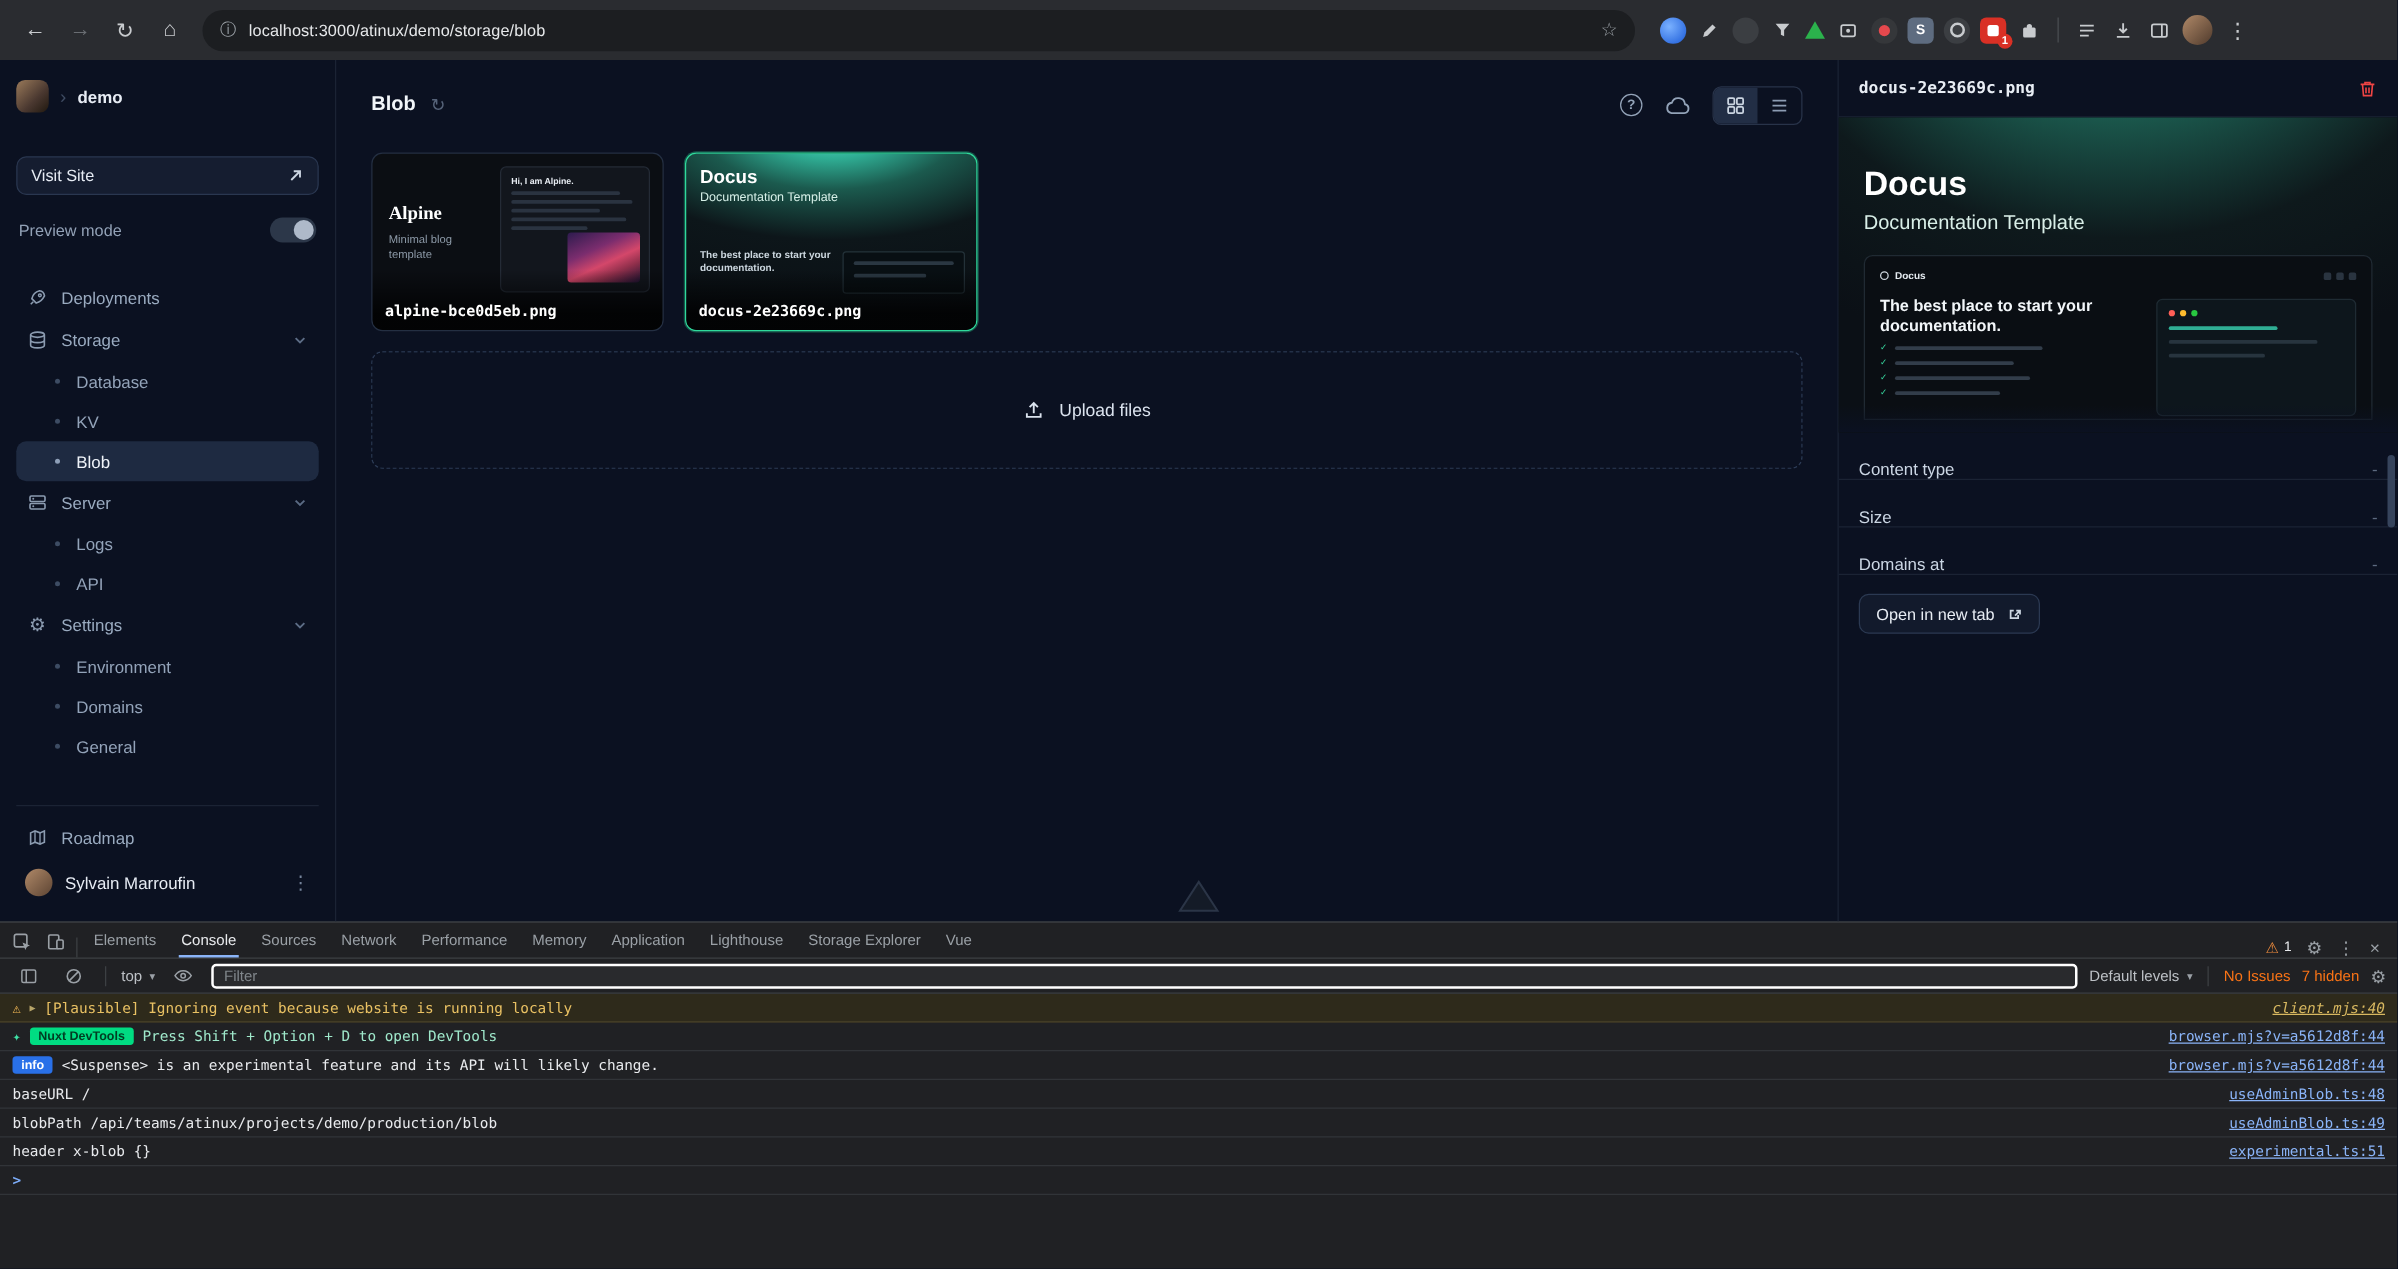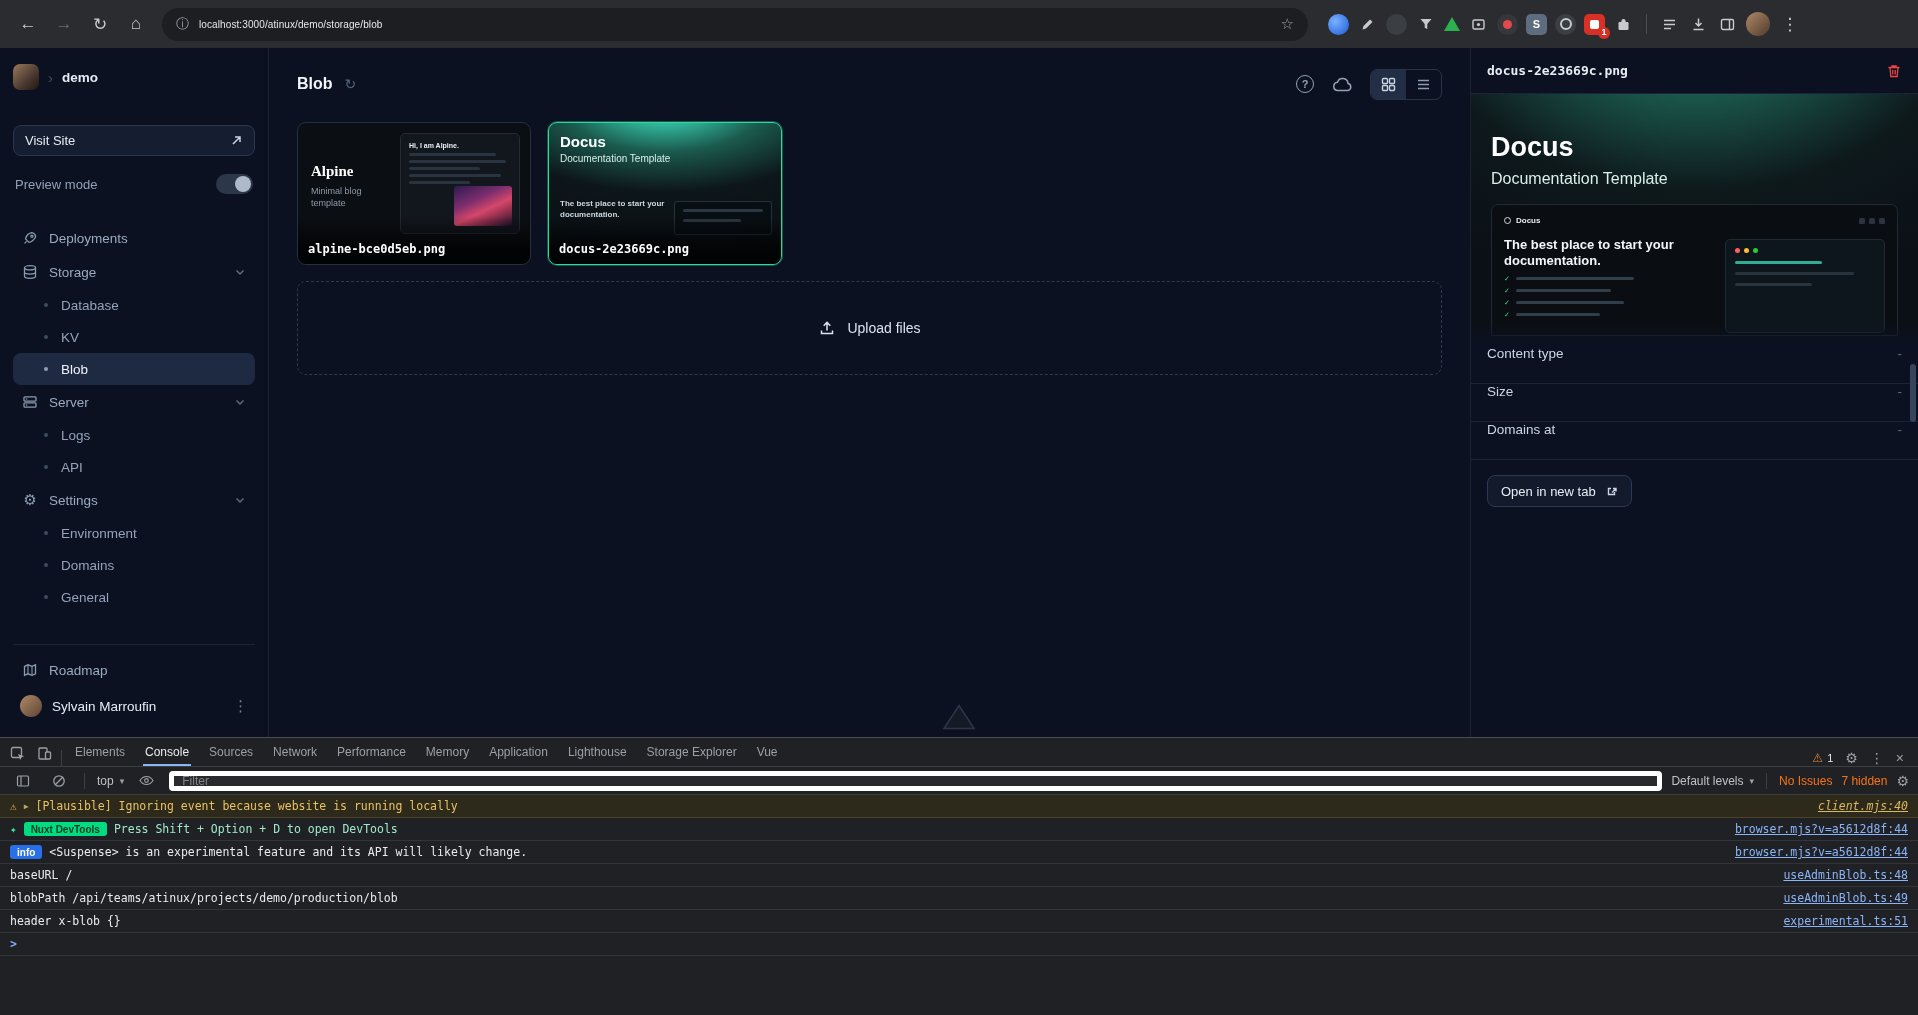--- a/index.html
+++ b/index.html
@@ -6,21 +6,21 @@
   html,body { width:1918px; height:1015px; overflow:hidden; }
   body { font-family:"Liberation Sans",sans-serif; background:#0b1121; }
   #root { width:1918px; height:1015px; display:flex; flex-direction:column; }
 
   
   .chrome { height:48px; flex:none; background:#2a2c30; display:flex; align-items:center; padding:0 12px; gap:4px; }
   .cicon { width:32px; height:32px; flex:none; display:flex; align-items:center; justify-content:center; border-radius:50%; color:#c8cbce; font-size:17px; }
   .cicon.dim { color:#696d72; }
   .urlbar { height:33px; width:1146px; flex:none; background:#1c1e21; border-radius:17px; display:flex; align-items:center; padding:0 14px; gap:10px; margin:0 6px; }
   .urlbar .ibadge { color:#9aa0a6; font-size:13px; }
-  .url { color:#e6e8ea; font-size:10px; letter-spacing:.1px; }
+  .url { color:#e6e8ea; font-size:13px; letter-spacing:.1px; }
   .urlbar .star { margin-left:auto; color:#9aa0a6; font-size:15px; }
   .ext-row { display:flex; align-items:center; gap:8px; margin-left:10px; }
   .ext { width:21px; height:21px; flex:none; border-radius:50%; display:flex; align-items:center; justify-content:center; position:relative; }
   .e-blue { background:radial-gradient(circle at 35% 35%, #7ab1ff, #1a5ad7); }
   .e-dark { background:#3b3e42; }
   .e-tri { width:0; height:0; border-radius:0; border-left:8px solid transparent; border-right:8px solid transparent; border-bottom:14px solid #2bb24c; }
   .e-reddot { background:#35373a; }
   .e-reddot::after { content:""; width:9px; height:9px; border-radius:50%; background:#e5484d; }
   .e-s { border-radius:5px; background:#5e6c80; color:#fff; font-size:11px; font-weight:700; }
   .e-w { background:#3b3e42; }
@@ -109,42 +109,42 @@
   .shot-left { width:205px; }
   .shot-heading { color:#f2f6f9; font-size:13px; font-weight:800; line-height:1.25; }
   .check-row { display:flex; align-items:center; gap:6px; margin-top:5px; }
   .check-glyph { color:#38d9a0; font-size:7px; line-height:1; }
   .check-bar { height:3px; background:#323d4a; border-radius:2px; }
   .shot-code { flex:1; height:94px; background:#0d161c; border:1px solid #1f2b33; border-radius:5px; padding:8px 9px; margin-top:2px; }
   .code-dots { display:flex; gap:4px; }
   .code-dots i { width:5px; height:5px; border-radius:50%; }
   .code-line { height:3px; border-radius:2px; background:#27343e; margin-top:8px; }
   .code-line.teal { background:#2fae94; width:62%; }
-  .field-row { height:38px; flex:none; display:flex; align-items:flex-start; padding:0 16px; border-bottom:1px solid #1b2334; }
+  .field-row { height:38px; flex:none; display:flex; align-items:flex-end; padding:0 16px; border-bottom:1px solid #1b2334; }
   .field-label { color:#cbd6e4; font-size:13.5px; }
   .field-value { margin-left:auto; color:#5d6b80; font-size:13.5px; }
   .open-btn { margin:15px 16px; align-self:flex-start; display:flex; align-items:center; gap:9px; height:32px; padding:0 13px; background:#121a2c; border:1px solid #2b3952; border-radius:8px; color:#e8edf4; font-size:13px; font-family:inherit; cursor:pointer; }
   .scroll-thumb { position:absolute; right:2px; top:316px; width:6px; height:58px; border-radius:3px; background:#36445c; }
 
   
   .devtools { height:278px; flex:none; background:#202124; border-top:1px solid #494c50; display:flex; flex-direction:column; }
   .dt-tabs { height:29px; flex:none; display:flex; align-items:flex-end; border-bottom:1px solid #3c4043; padding:0 4px; }
   .dt-icon { width:27px; height:26px; display:flex; align-items:center; justify-content:center; flex:none; cursor:pointer; color:#9aa0a6; }
   .dt-sepv { width:1px; height:16px; background:#3c4043; margin:0 3px; flex:none; }
   .dt-tab { padding:0 10px; height:29px; display:flex; align-items:center; font-size:12px; color:#9aa0a6; position:relative; cursor:pointer; white-space:nowrap; }
   .dt-tab.active { color:#e8eaed; }
   .dt-tab.active::after { content:""; position:absolute; left:8px; right:8px; bottom:0; height:2px; background:#8ab4f8; }
   .dt-tab-right { margin-left:auto; display:flex; align-items:center; gap:12px; padding-right:10px; }
   .warn-badge { display:flex; align-items:center; gap:4px; font-size:11px; color:#e8eaed; cursor:pointer; }
   .warn-tri { color:#e8883c; font-size:12px; }
   .dt-glyph { color:#9aa0a6; font-size:14px; cursor:pointer; }
   .dt-toolbar { height:28px; flex:none; display:flex; align-items:center; gap:9px; border-bottom:1px solid #3c4043; padding:0 9px; font-size:12px; color:#bdc1c6; }
   .dt-dd { display:flex; align-items:center; gap:6px; cursor:pointer; }
   .dt-caret { font-size:9px; color:#9aa0a6; }
-  .dt-filter { flex:1; height:20px; background:#292a2d; border:5px solid #ffffff; border-radius:4px; color:#e8eaed; padding:0 8px; font-family:"Liberation Sans",sans-serif; font-size:12px; outline:none; }
+  .dt-filter { flex:1; height:20px; background:#292a2d; border:2px solid #ffffff; border-radius:4px; color:#e8eaed; padding:0 8px; font-family:"Liberation Sans",sans-serif; font-size:12px; outline:none; }
   .dt-filter::placeholder { color:#80868b; }
   .dt-label { color:#f97316; white-space:nowrap; }
   .dt-console { flex:1; min-height:0; font-family:"DejaVu Sans Mono",monospace; font-size:11.5px; display:flex; flex-direction:column; overflow:hidden; }
   .crow { min-height:23px; display:flex; align-items:center; gap:7px; padding:0 10px 0 10px; border-bottom:1px solid #313438; color:#e8eaed; }
   .crow .src { margin-left:auto; text-decoration:underline; color:#8ab4f8; flex:none; cursor:pointer; }
   .crow.warn { background:#2e2a1b; border-bottom-color:#4a432a; color:#e9c163; }
   .crow.warn .src { color:#d8b860;font-style:italic; }
   .warn-icon { color:#f0b653; font-size:11px; }
   .expand-arrow { color:#b8a569; font-size:8px; cursor:pointer; }
   .sparkle { color:#3fe0a6; font-size:11px; }

